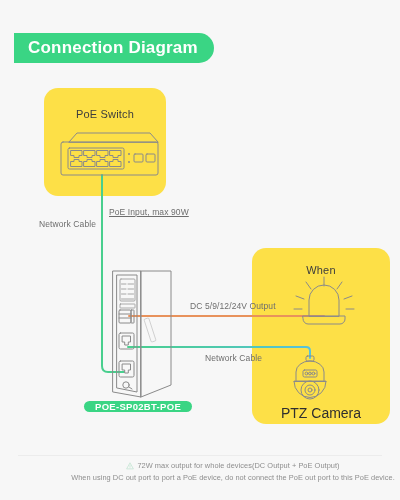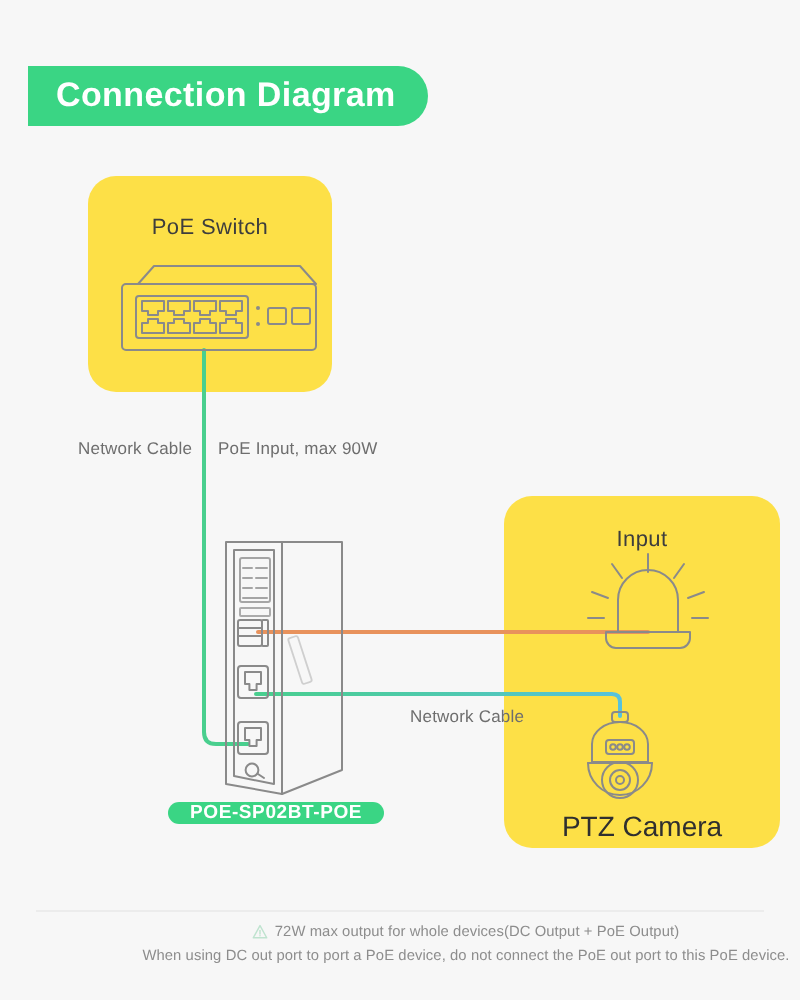--- a/index.html
+++ b/index.html
@@ -103,21 +103,21 @@
 
   <div class="header-pill">
     <span>Connection Diagram</span>
   </div>
 
   <div class="card" id="card-switch">
     <div class="card-title" style="top:20px;">PoE Switch</div>
   </div>
 
   <div class="card" id="card-devices">
-    <div class="card-title" style="top:16px;">Input</div>
+    <div class="card-title" style="top:16px;">When</div>
   </div>
 
   <svg class="layer" viewBox="0 0 400 500">
     <defs>
       <linearGradient id="gradPoeOut" x1="0" y1="0" x2="1" y2="0">
         <stop offset="0%" stop-color="#49cf8e"></stop>
         <stop offset="55%" stop-color="#4fc9b0"></stop>
         <stop offset="100%" stop-color="#57c2dd"></stop>
       </linearGradient>
     </defs>
@@ -234,22 +234,23 @@
 
       <path class="dev" d="M 294 381.5 a 16 16 0 0 0 32 0 Z"></path>
 
       <circle class="dev" cx="310" cy="390" r="9"></circle>
       <circle class="dev" cx="310" cy="390" r="5"></circle>
       <circle class="dev" cx="310" cy="390" r="2" fill="#8a8a8a"></circle>
     </g>
   </svg>
 
   <div class="lbl" style="left:39px;top:219px;">Network Cable</div>
-  <div class="lbl" style="left:109px;top:219px;">PoE Input, max 90W</div>
-
+  <div class="lbl" style="left:109px;top:207px;text-decoration:underline;">PoE Input, max 90W</div>
+
+  <div class="lbl" style="left:190px;top:301px;">DC 5/9/12/24V Output</div>
 
   <div class="lbl" style="left:205px;top:353px;">Network Cable</div>
 
   <div class="model-badge">POE-SP02BT-POE</div>
 
   <div class="caption" style="left:252px;top:405px;width:138px;">PTZ Camera</div>
 
   <div class="divider"></div>
   <div id="footer">
     <div class="row1">

